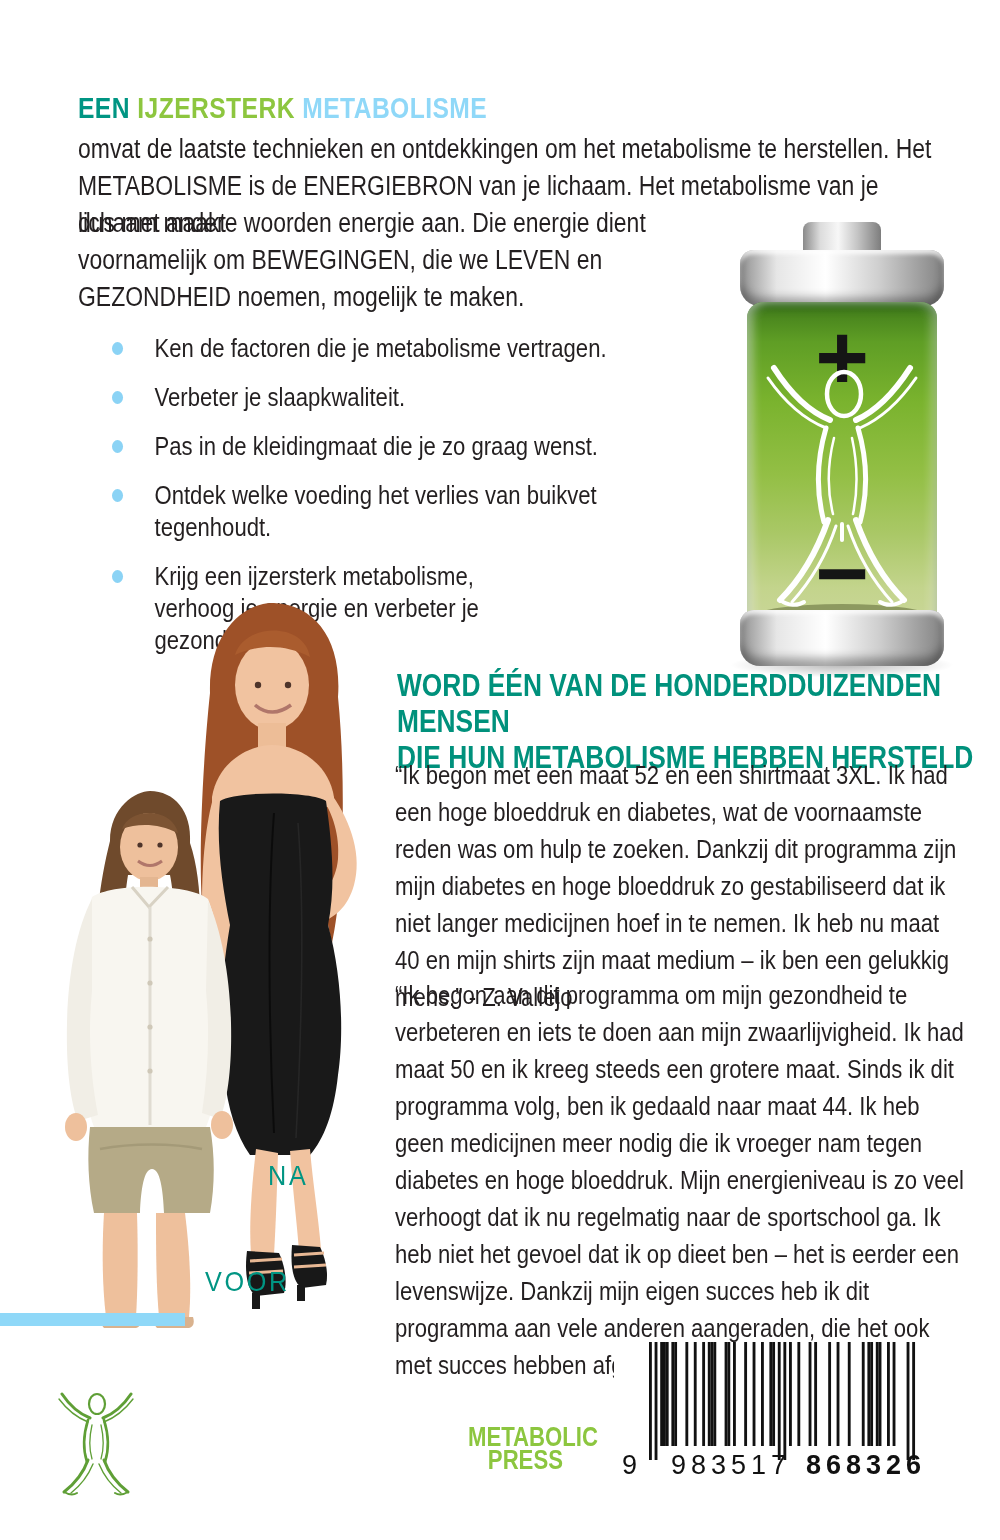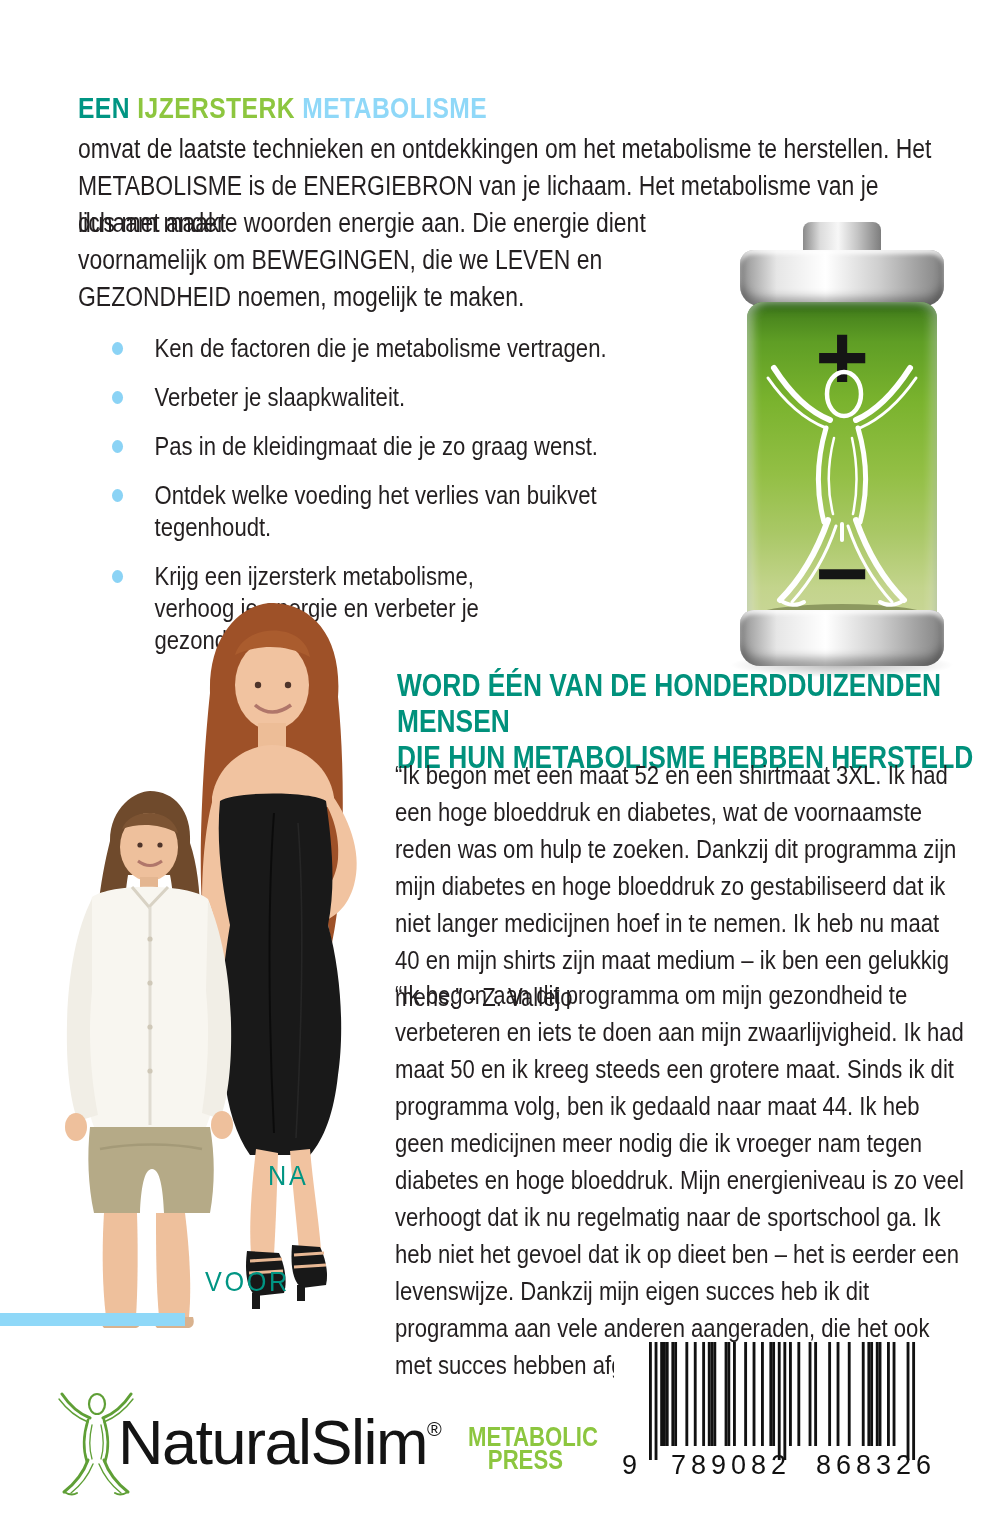--- a/index.html
+++ b/index.html
@@ -52,21 +52,21 @@
   .logo{position:absolute;left:56px;top:1392px;width:420px;height:110px;}
   .logo-text{position:absolute;left:62px;top:14px;font-size:63px;letter-spacing:-1.5px;color:#141414;white-space:nowrap;}
   .logo-reg{font-size:20px;vertical-align:28px;letter-spacing:0;}
   .press{position:absolute;left:468px;top:1426px;width:140px;text-align:center;color:#8cc63f;
     font-weight:bold;font-size:27px;line-height:23px;transform:scaleX(.82);transform-origin:0 0;}
   .barcode{position:absolute;left:614px;top:1342px;width:310px;height:140px;background:#ffffff;}
   .barcode svg{position:absolute;left:35px;top:0;}
   .bc-digit{position:absolute;top:108px;font-size:27px;color:#111;}
   .bc-first{left:8px;}
   .bc-g1{left:52px;width:130px;text-align:center;letter-spacing:5px;}
-  .bc-g2{left:192px;width:130px;text-align:right;letter-spacing:5px;}
+  .bc-g2{left:192px;width:130px;text-align:left;letter-spacing:5px;font-weight:bold;}
 </style>
 </head>
 <body>
 
 <div class="page">
 
   <div class="title cond">
     <span class="w-teal">EEN</span>
     <span class="w-green">IJZERSTERK</span>
     <span class="w-blue">METABOLISME</span>
@@ -198,21 +198,20 @@
         <path d="M48,28 C53,44 53,58 49,70" stroke-width="2.6"></path>
         <path d="M45,33 C48,46 48,57 45,67" stroke-width="1.3"></path>
         <path d="M32,68 C27,82 17,93 8,100" stroke-width="3"></path>
         <path d="M37,72 C32,84 24,94 15,101" stroke-width="1.4"></path>
         <path d="M48,68 C53,82 63,93 72,100" stroke-width="3"></path>
         <path d="M43,72 C48,84 56,94 65,101" stroke-width="1.4"></path>
         <path d="M8,100 C13,103 18,103 21,101" stroke-width="2"></path>
         <path d="M72,100 C67,103 62,103 59,101" stroke-width="2"></path>
       </g>
     </svg>
-    <div class="logo-text"><span>NaturalSlim</span><span class="logo-reg">®</span></div>
   </div>
 
   <div class="press">
     <span>METABOLIC</span><br>
     <span>PRESS</span>
   </div>
 
   <div class="barcode">
     <svg id="barcode-svg" width="267" height="120" viewBox="0 0 267 120">
         <rect x="0.00" y="0" width="2.8499999999999996" height="118" fill="#111111"></rect>
@@ -249,17 +248,17 @@
         <rect x="218.40" y="0" width="2.8499999999999996" height="104" fill="#111111"></rect>
         <rect x="221.20" y="0" width="2.8499999999999996" height="104" fill="#111111"></rect>
         <rect x="226.80" y="0" width="2.8499999999999996" height="104" fill="#111111"></rect>
         <rect x="229.60" y="0" width="2.8499999999999996" height="104" fill="#111111"></rect>
         <rect x="238.00" y="0" width="2.8499999999999996" height="104" fill="#111111"></rect>
         <rect x="243.60" y="0" width="2.8499999999999996" height="104" fill="#111111"></rect>
         <rect x="257.60" y="0" width="2.8499999999999996" height="118" fill="#111111"></rect>
         <rect x="263.20" y="0" width="2.8499999999999996" height="118" fill="#111111"></rect>
       </svg>
     <span class="bc-digit bc-first">9</span>
-    <span class="bc-digit bc-g1">789082</span>
+    <span class="bc-digit bc-g1">983517</span>
     <span class="bc-digit bc-g2">868326</span>
   </div>
 
 </div>
 
 </body></html>

